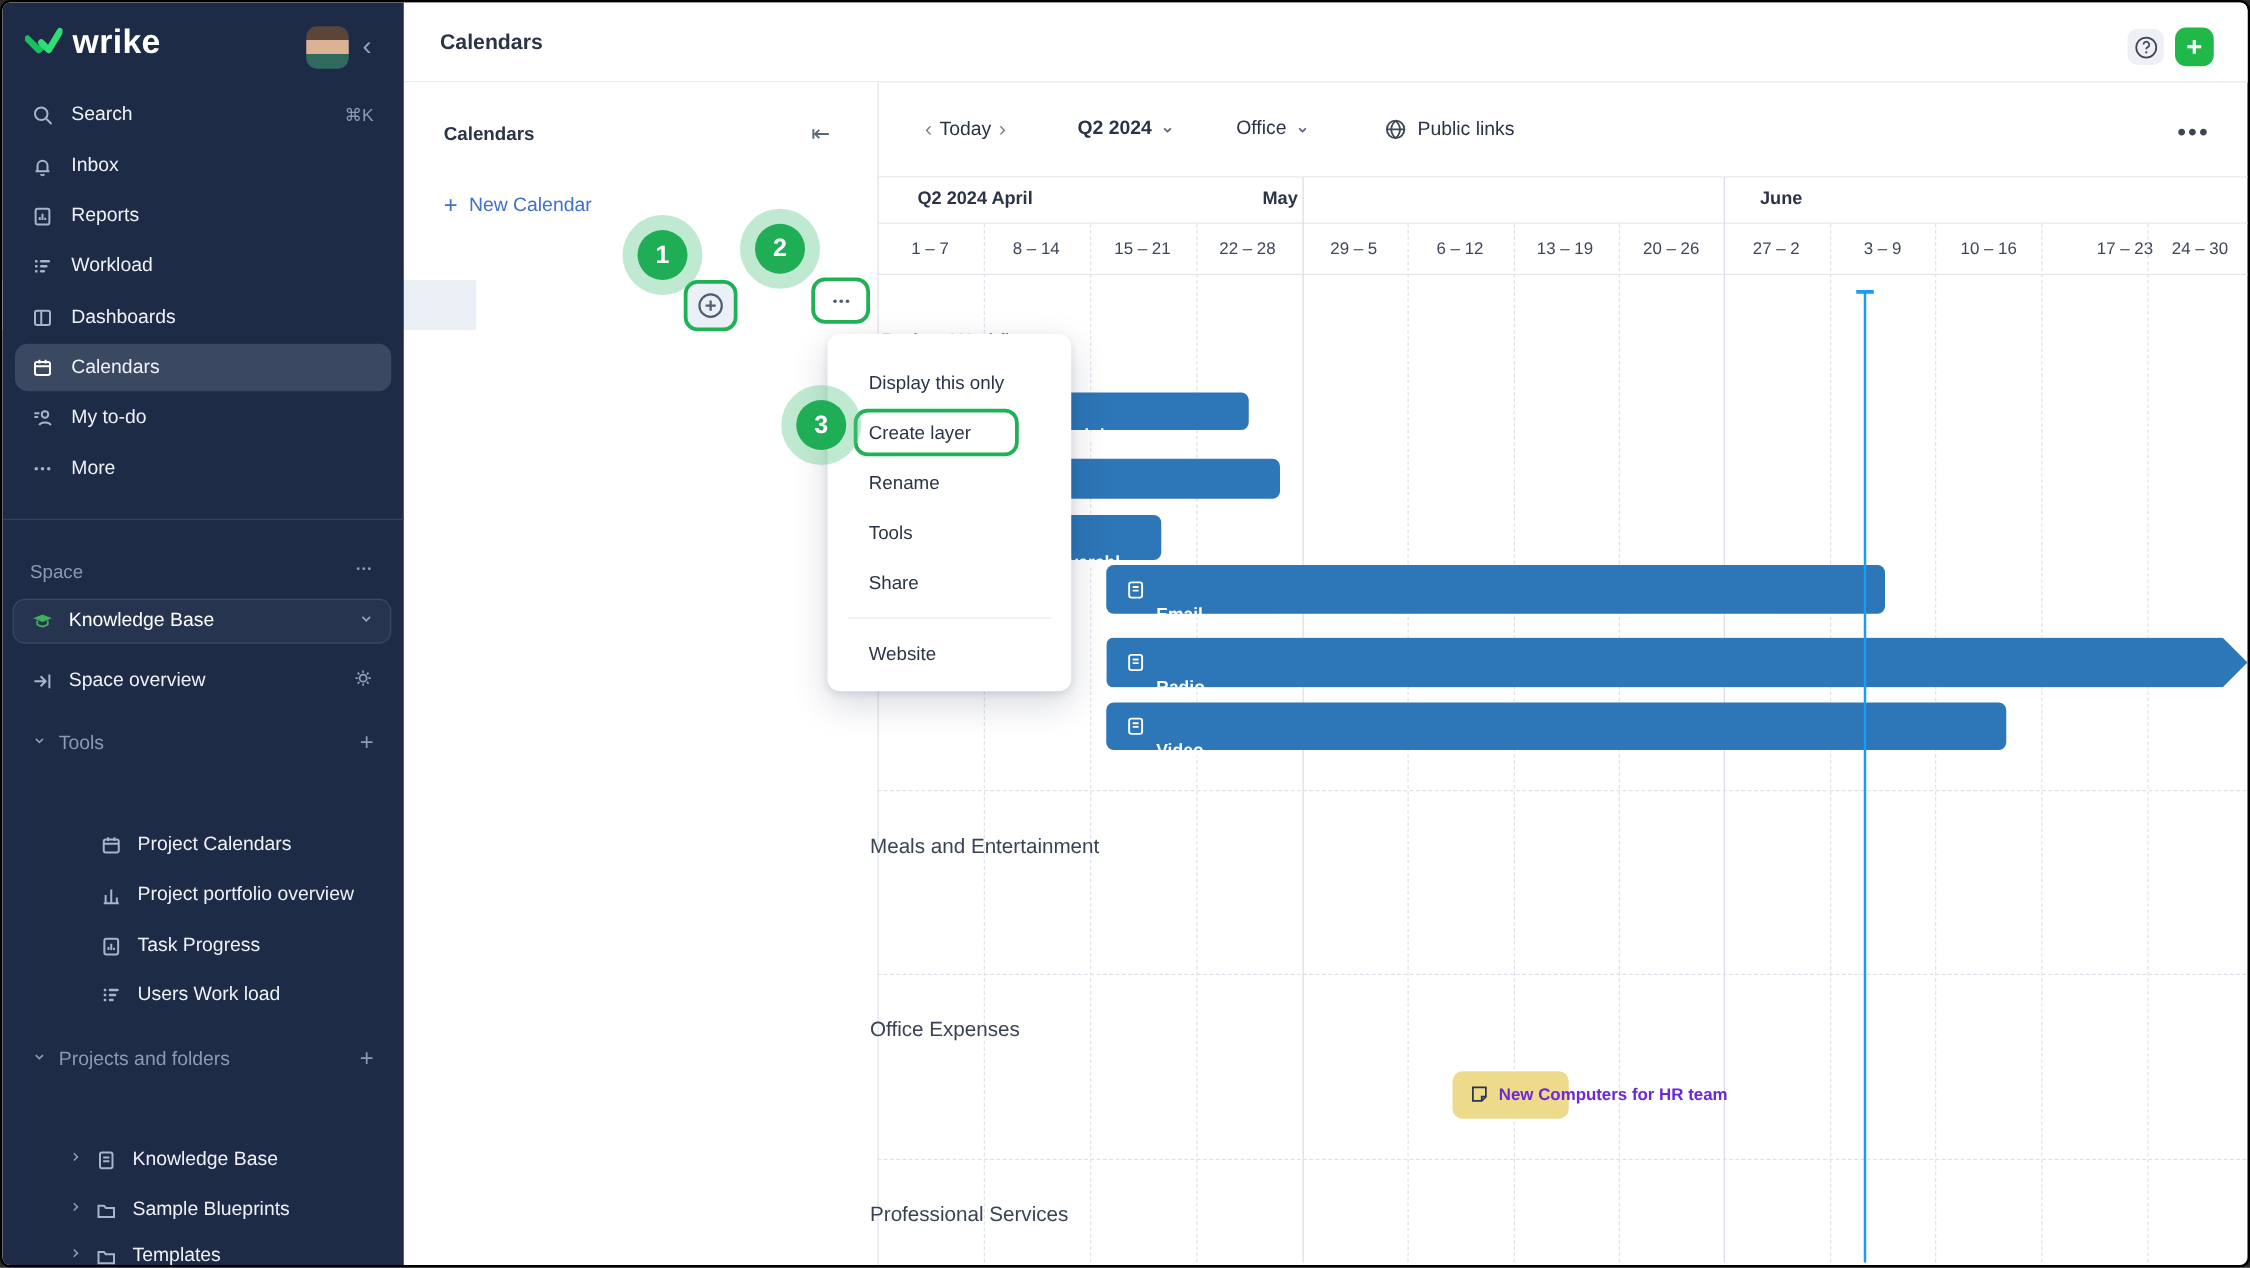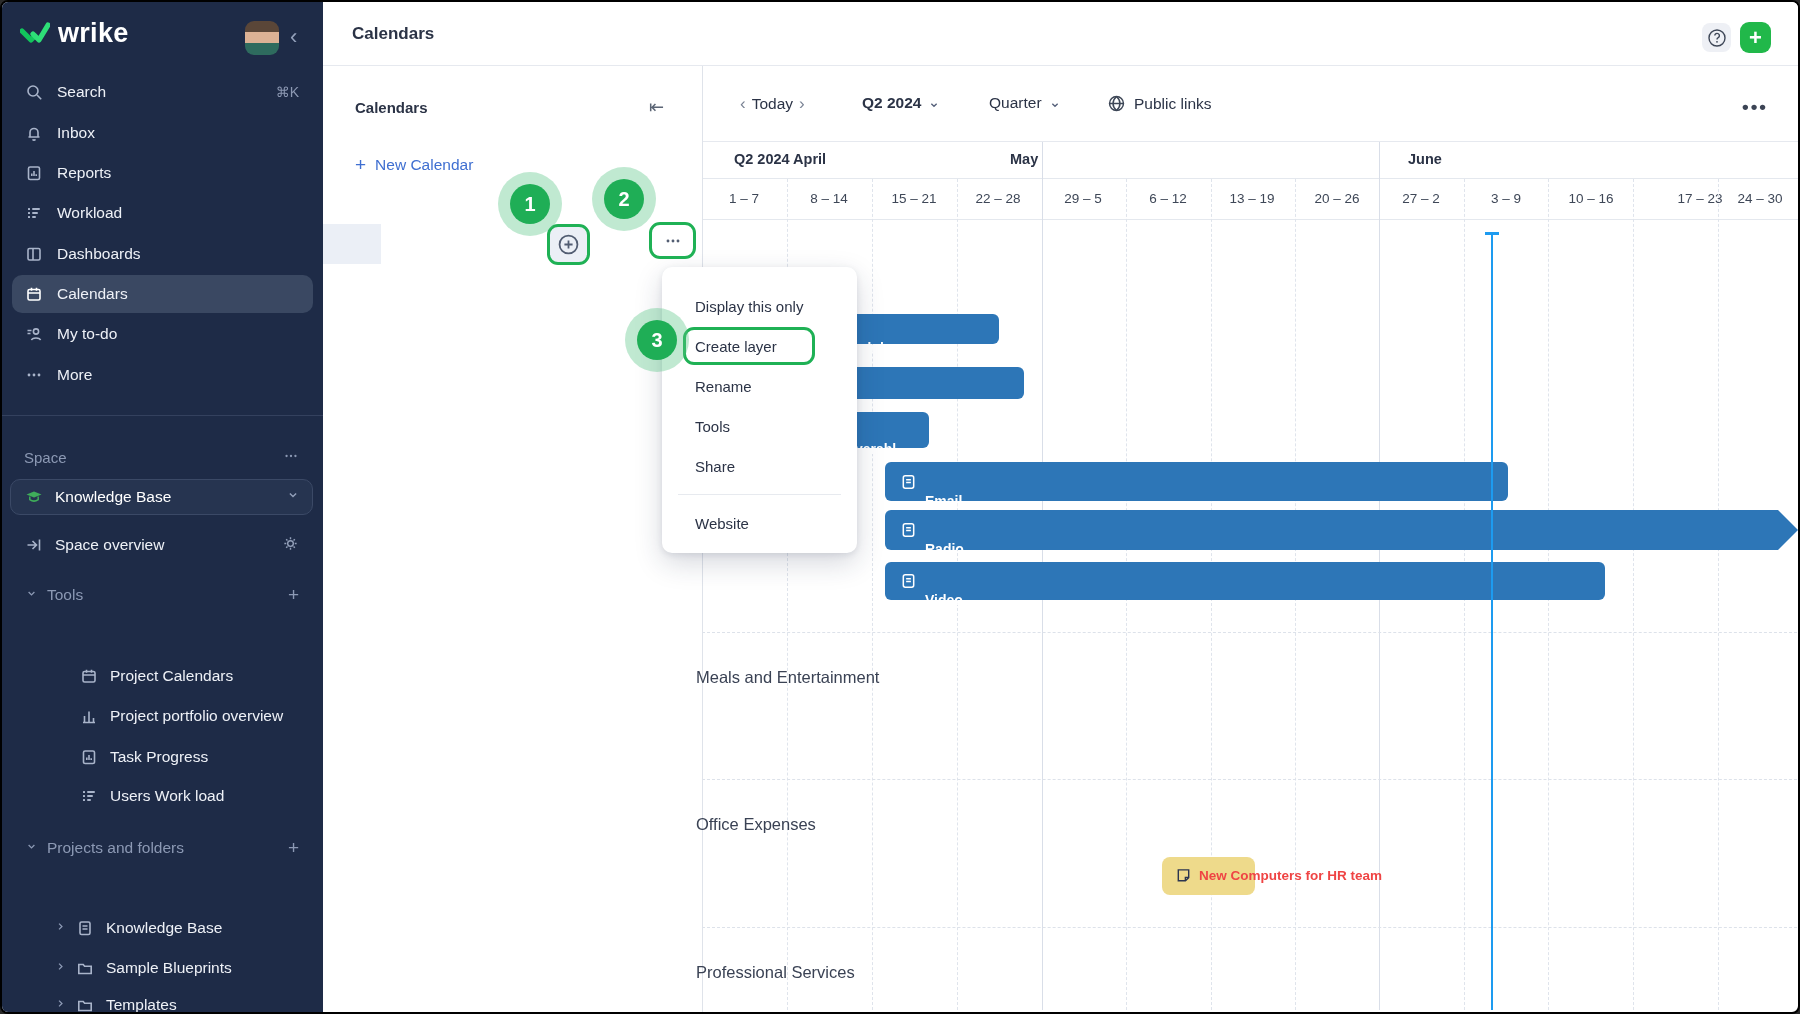--- a/index.html
+++ b/index.html
@@ -70,21 +70,21 @@
   .today-line{position:absolute;left:1489px;top:232px;width:2px;height:776px;background:#1d9bf0;z-index:3;}
   .today-cap{position:absolute;left:1483px;top:230px;width:14px;height:2.5px;background:#1d9bf0;z-index:3;}
   .section-lbl{position:absolute;font-size:16.5px;color:#3a4254;z-index:1;}
   .gbar{position:absolute;background:#2d76b7;border-radius:6px;color:#fff;font-weight:700;font-size:14px;z-index:2;}
   .gbar .blabel{position:absolute;top:50%;transform:translateY(-50%);white-space:nowrap;margin-top:19px;}
   .gbar .bicon{position:absolute;top:50%;transform:translateY(-50%);width:17px;height:17px;color:#fff;}
   .gbar.arrow{border-radius:6px 0 0 6px;
     clip-path:polygon(0 0,calc(100% - 20px) 0,100% 50%,calc(100% - 20px) 100%,0 100%);}
   .note-ev{position:absolute;left:1160px;top:855px;width:93px;height:38px;background:#eeda8b;border-radius:8px;z-index:2;cursor:pointer;}
   .note-ev .nicon{position:absolute;left:13px;top:10px;width:17px;height:17px;color:#2b3550;}
-  .note-lbl{position:absolute;left:1197px;top:866px;font-size:13.5px;font-weight:700;color:#ef4444;white-space:nowrap;z-index:2;}
+  .note-lbl{position:absolute;left:1197px;top:866px;font-size:13.5px;font-weight:700;color:#6d28d9;white-space:nowrap;z-index:2;}
   
   .menu{position:absolute;left:660px;top:265px;width:195px;height:286px;background:#fff;border-radius:10px;
     box-shadow:0 10px 28px rgba(30,40,70,.18),0 2px 6px rgba(30,40,70,.10);z-index:5;padding-top:19px;box-sizing:border-box;}
   .menu-item{height:40px;display:flex;align-items:center;padding-left:33px;font-size:15px;color:#2b3346;cursor:pointer;}
   .menu-divider{height:1px;background:#e7eaef;margin:8px 16px;}
   
   .halo{position:absolute;width:64px;height:64px;border-radius:50%;background:rgba(89,196,134,.38);z-index:6;}
   .stepc{position:absolute;width:40px;height:40px;border-radius:50%;background:#1fae56;color:#fff;font-size:20px;
     font-weight:700;display:flex;align-items:center;justify-content:center;z-index:7;}
   .gbox{position:absolute;border:3px solid #1fb155;border-radius:11px;box-sizing:border-box;z-index:6;background:#fff;}
@@ -520,21 +520,21 @@
       <span>Today</span>
       <span class="tl-chev">›</span>
     </div>
     <div class="tl-ctrl" style="left:160px;font-weight:700">
       <span>Q2 2024</span>
       <span class="caret"><svg width="12" height="12" viewBox="0 0 18 18" fill="none" stroke="currentColor" stroke-width="2">
             <path d="M5 7l4 4 4-4"></path>
           </svg></span>
     </div>
     <div class="tl-ctrl" style="left:287px">
-      <span>Quarter</span>
+      <span>Office</span>
       <span class="caret"><svg width="12" height="12" viewBox="0 0 18 18" fill="none" stroke="currentColor" stroke-width="2">
             <path d="M5 7l4 4 4-4"></path>
           </svg></span>
     </div>
     <div class="tl-ctrl" style="left:405px">
       <span style="width:19px;height:19px;margin-right:8px;color:#3e4757">
           <svg class="i" viewBox="0 0 18 18" fill="none" stroke="currentColor" stroke-width="1.4">
             <circle cx="9" cy="9" r="6.6"></circle>
             <path d="M2.4 9h13.2M9 2.4c-4.4 4-4.4 9.2 0 13.2M9 2.4c4.4 4 4.4 9.2 0 13.2"></path>
           </svg>
@@ -590,21 +590,21 @@
 
   <div class="gbar" style="left:713px;top:312px;width:284px;height:30px">
     <span class="blabel" style="left:140px">edule</span>
   </div>
   <div class="gbar" style="left:713px;top:365px;width:309px;height:32px">
     <span class="blabel" style="left:135px">t</span>
   </div>
   <div class="gbar" style="left:713px;top:410px;width:214px;height:36px">
     <span class="blabel" style="left:136px">iverabl</span>
   </div>
-  <div class="gbar" style="left:883px;top:460px;width:623px;height:39px">
+  <div class="gbar" style="left:883px;top:450px;width:623px;height:39px">
     <span class="bicon" style="left:15px">
         <svg class="i" viewBox="0 0 18 18" fill="none" stroke="currentColor" stroke-width="1.6">
           <rect x="3.5" y="2.5" width="11" height="13" rx="2"></rect>
           <path d="M6.5 6.5h5M6.5 9.5h5"></path>
         </svg>
       </span>
     <span class="blabel" style="left:40px">Email</span>
   </div>
   <div class="gbar arrow" style="left:883px;top:508px;width:913px;height:40px">
     <span class="bicon" style="left:15px">

